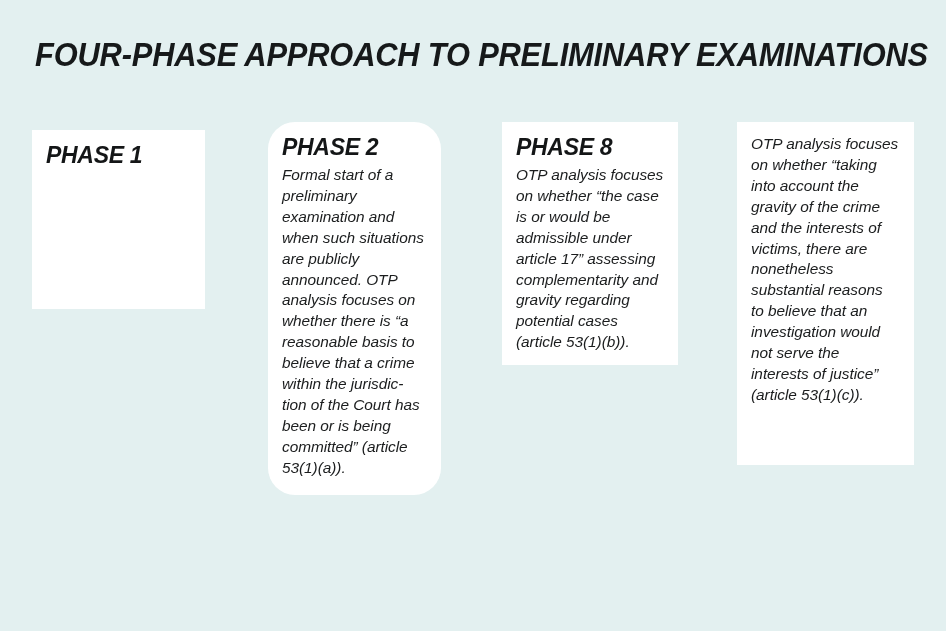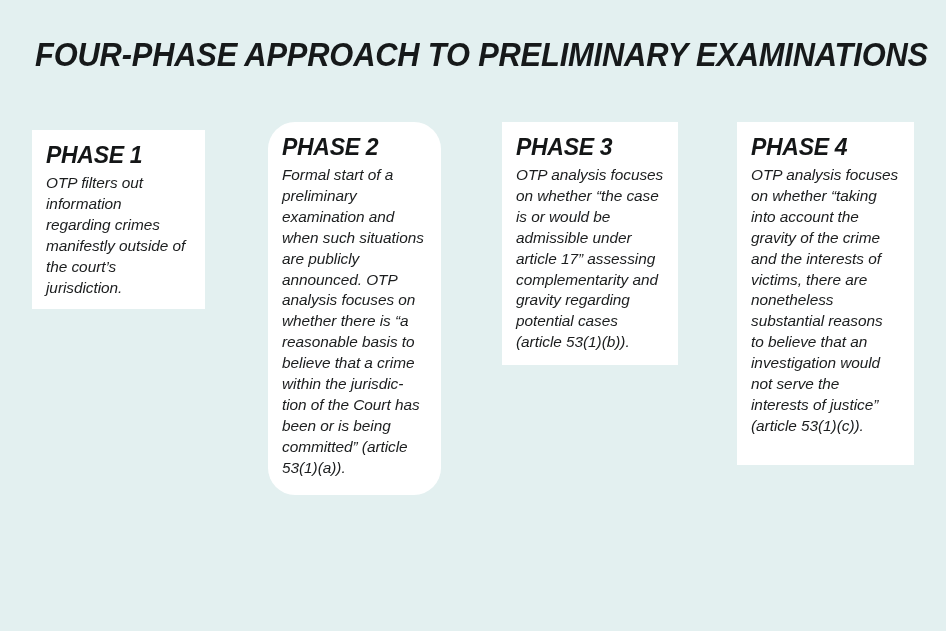--- a/index.html
+++ b/index.html
@@ -80,26 +80,20 @@
 </style>
 </head>
 <body>
 
 <div id="infographic">
 
   <div class="page-title">FOUR-PHASE APPROACH TO PRELIMINARY EXAMINATIONS</div>
 
   <div class="card" id="card-1">
     <div class="card-heading">PHASE 1</div>
-    <div class="card-body">OTP filters out
-information
-regarding crimes
-manifestly outside of
-the court’s
-jurisdiction.</div>
   </div>
 
   <div class="card" id="card-2">
     <div class="card-heading">PHASE 2</div>
     <div class="card-body">Formal start of a
 preliminary
 examination and
 when such situations
 are publicly
 announced. OTP
@@ -108,34 +102,33 @@
 reasonable basis to
 believe that a crime
 within the jurisdic-
 tion of the Court has
 been or is being
 committed” (article
 53(1)(a)).</div>
   </div>
 
   <div class="card" id="card-3">
-    <div class="card-heading">PHASE 3</div>
+    <div class="card-heading">PHASE 8</div>
     <div class="card-body">OTP analysis focuses
 on whether “the case
 is or would be
 admissible under
 article 17” assessing
 complementarity and
 gravity regarding
 potential cases
 (article 53(1)(b)).</div>
   </div>
 
   <div class="card" id="card-4">
-    <div class="card-heading">PHASE 4</div>
     <div class="card-body">OTP analysis focuses
 on whether “taking
 into account the
 gravity of the crime
 and the interests of
 victims, there are
 nonetheless
 substantial reasons
 to believe that an
 investigation would

